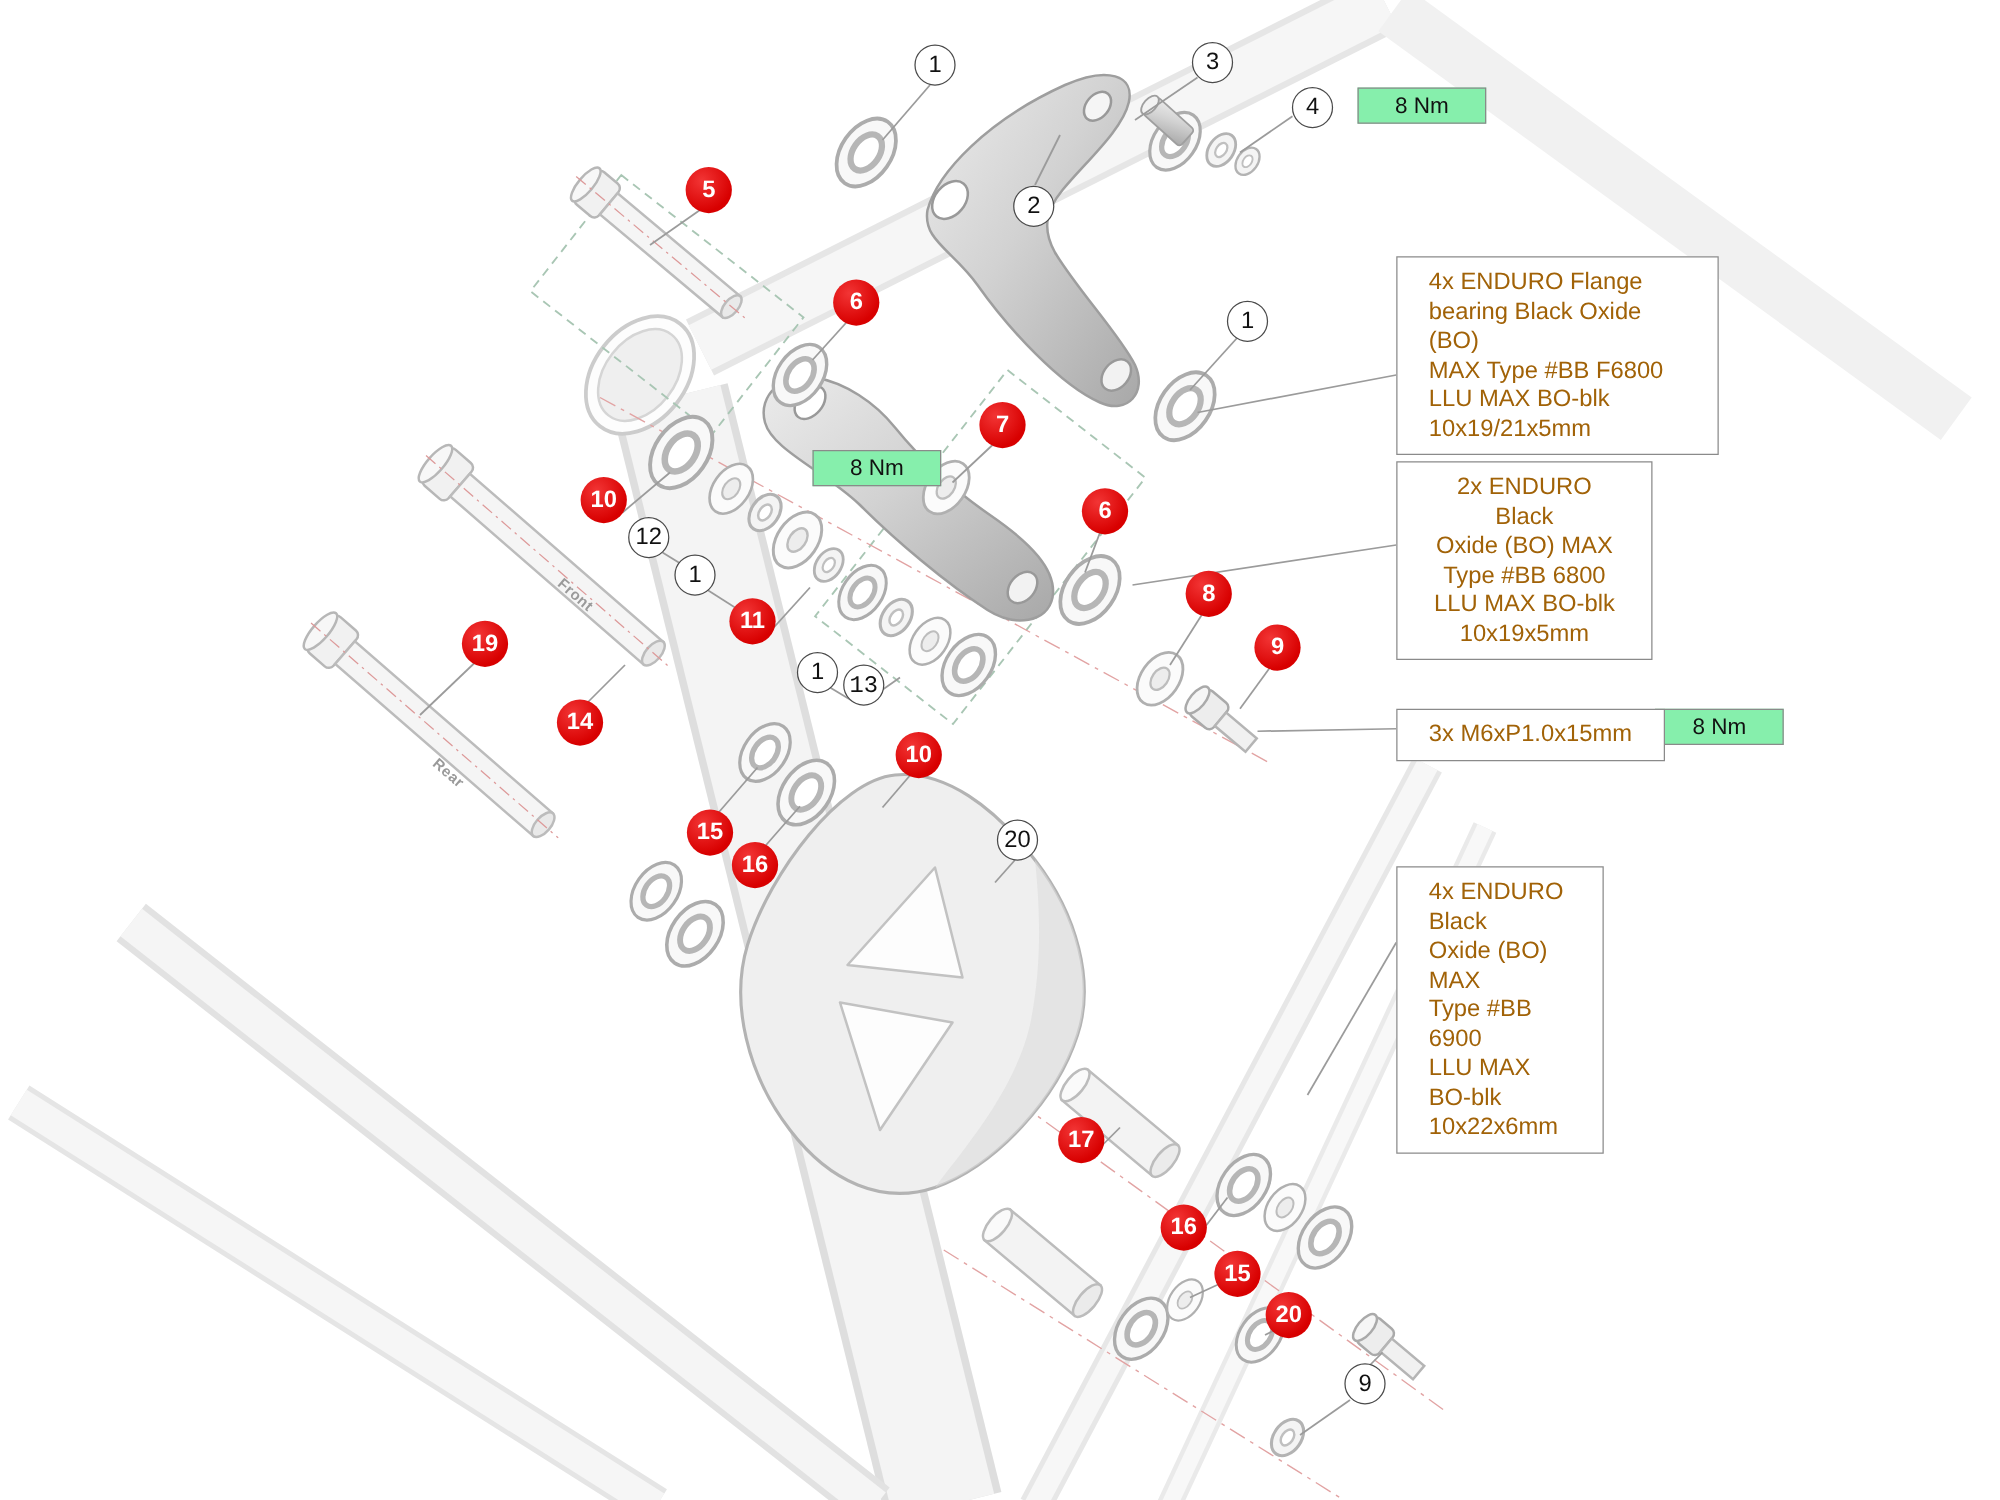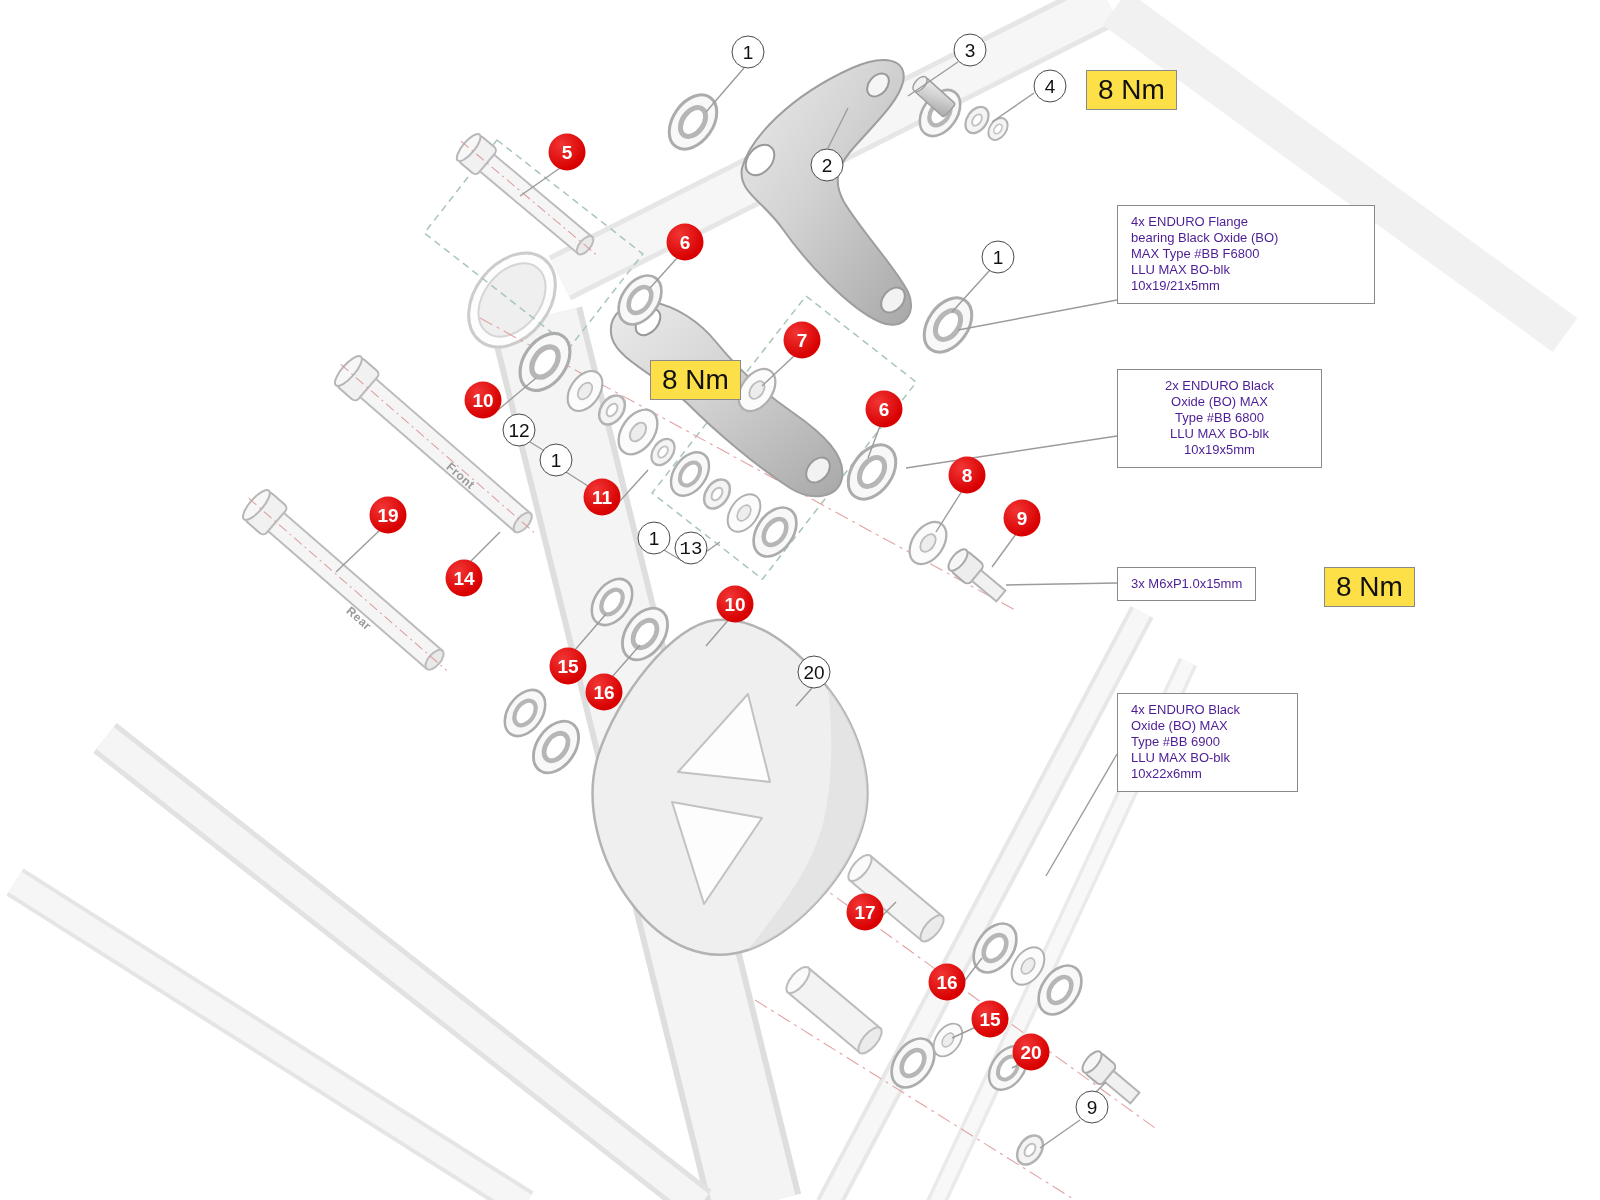--- a/index.html
+++ b/index.html
@@ -28,35 +28,35 @@
   }
   .callout.white {
     width: 33px; height: 33px;
     background: #ffffff;
     border: 1.6px solid #4a4a4a;
     color: #111111;
     font-size: 19px;
   }
   .torque {
     position: absolute;
-    background: #fde047;
+    background: #86efac;
     border: 1.5px solid #8a8a8a;
-    padding: 3px 11px;
-    font-size: 28px;
+    padding: 3px 29px;
+    font-size: 18px;
     color: #111111;
     white-space: nowrap;
   }
   .partbox {
     position: absolute;
     background: #ffffff;
     border: 1.5px solid #8a8a8a;
-    padding: 8px 13px;
-    font-size: 13px;
+    padding: 8px 25px;
+    font-size: 19px;
     line-height: 1.24;
-    color: #4c1d95;
+    color: #a16207;
     white-space: pre-line;
     box-sizing: border-box;
   }
   .axle-label {
     position: absolute;
     font-size: 12px;
     font-weight: bold;
     color: #9a9a9a;
     transform: rotate(41deg);
     transform-origin: left center;
@@ -294,21 +294,21 @@
 bearing Black Oxide (BO)
 MAX Type #BB F6800
 LLU MAX BO-blk
 10x19/21x5mm</div>
   <div class="partbox" style="left:1117px; top:369px; width:205px;text-align:center;">2x ENDURO Black
 Oxide (BO) MAX
 Type #BB 6800
 LLU MAX BO-blk
 10x19x5mm</div>
   <div class="partbox" style="left:1117px; top:567px;">3x M6xP1.0x15mm</div>
-  <div class="partbox" style="left:1117px; top:693px; width:181px;">4x ENDURO Black
+  <div class="partbox" style="left:1117px; top:693px; width:166px;">4x ENDURO Black
 Oxide (BO) MAX
 Type #BB 6900
 LLU MAX BO-blk
 10x22x6mm</div>
 
   <div class="axle-label" style="left:448px; top:458px;">Front</div>
   <div class="axle-label" style="left:348px; top:602px;">Rear</div>
 
   <div class="callout red" style="left:567px; top:152px;">5</div>
   <div class="callout red" style="left:685px; top:242px;">6</div>

